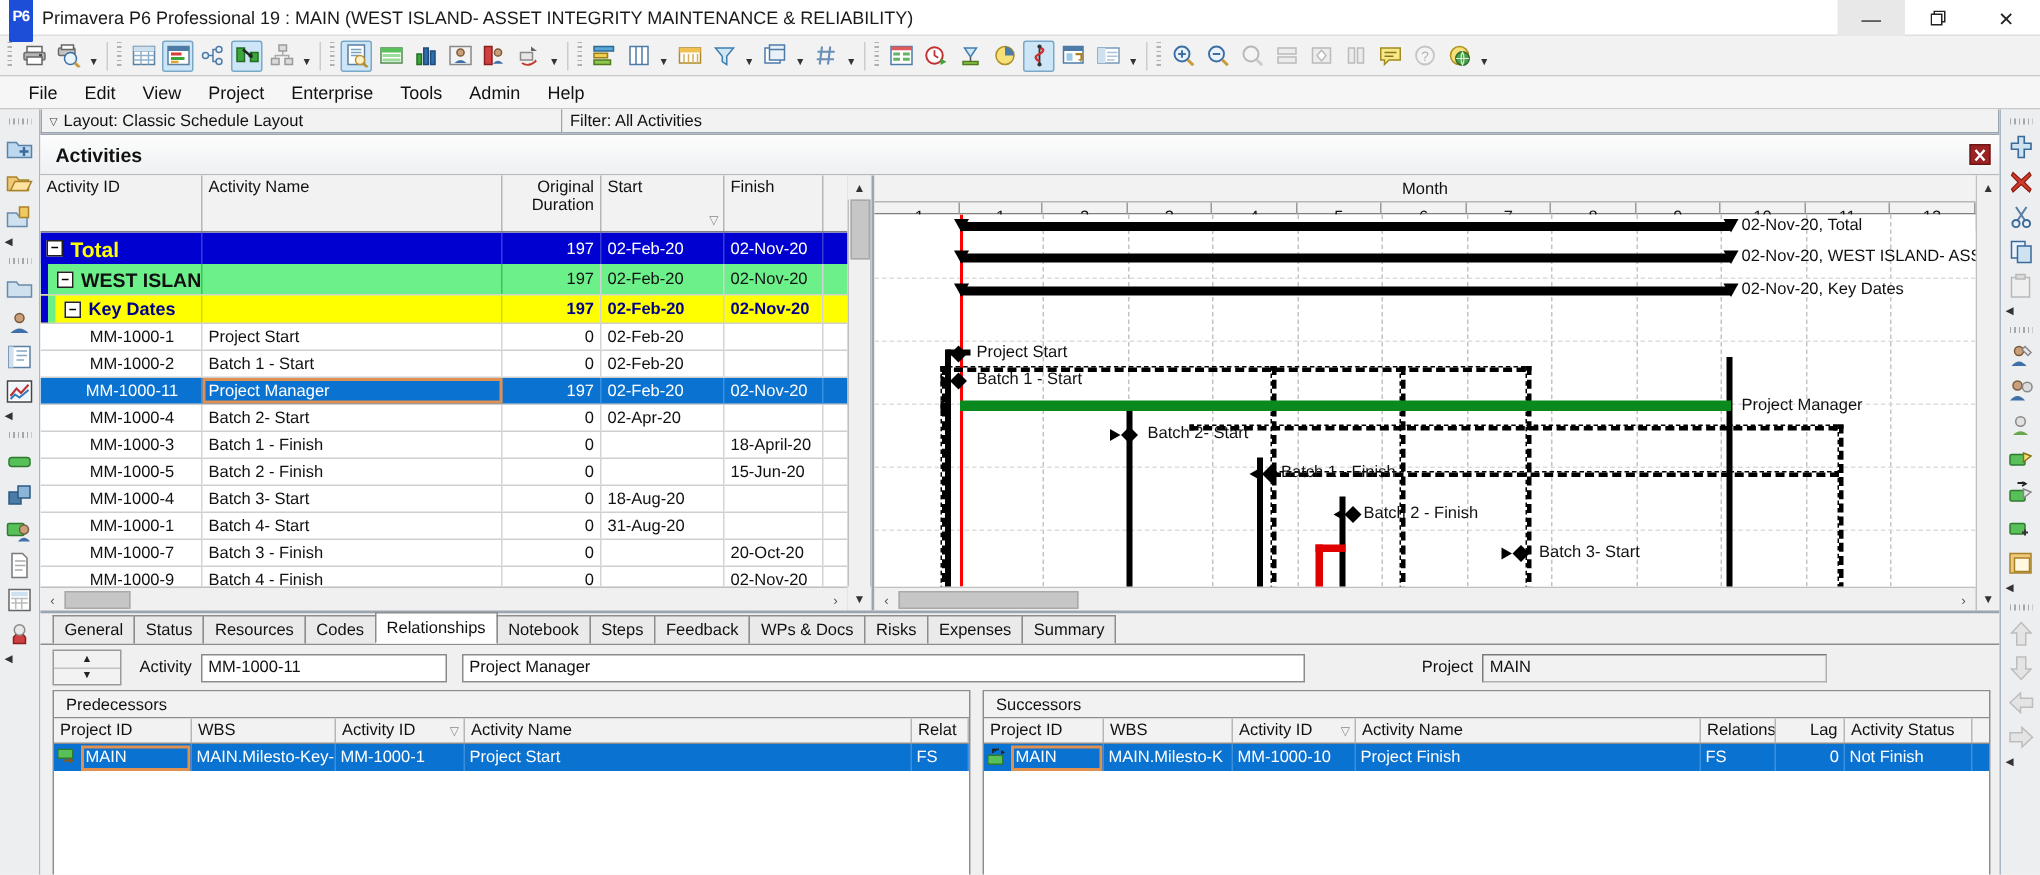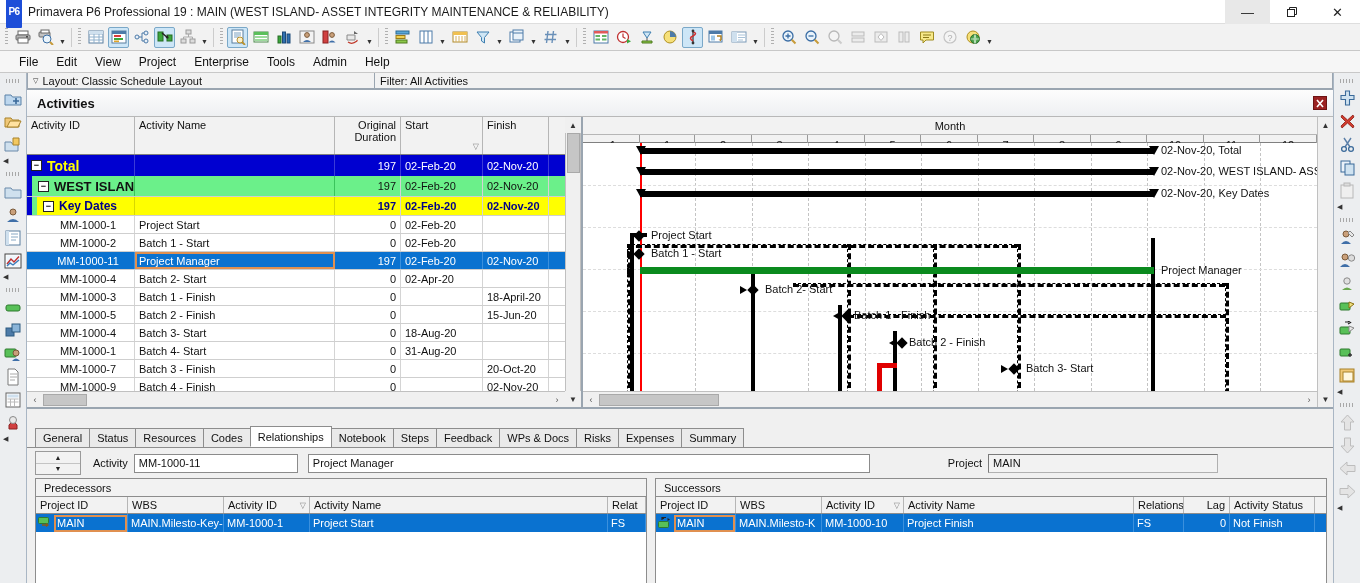--- a/index.html
+++ b/index.html
@@ -206,21 +206,21 @@
   }
   .hsb-arrow { width: 16px; height: 16px; display:flex; align-items:center; justify-content:center;
                font-size: 9px; color:#555;}
   .hsb-track { flex: 1; height: 14px; position: relative; }
   .hsb-thumb { position: absolute; top: 1px; height: 12px; background: #c6c6c6; border: 1px solid #a9a9a9; }
 
   
   #detailwrap { flex: 1; display: flex; flex-direction: column; background: #f0f0f0;
                 border-top: 2px solid #9aa5b0; min-height: 0; }
   #tabstrip { height: 21px; display: flex; align-items: flex-end; padding-left: 8px;
-              border-bottom: 1px solid #8d8d8d; background: #f0f0f0; margin-top: 18px;}
+              border-bottom: 1px solid #8d8d8d; background: #f0f0f0;}
   .tab {
     height: 19px; padding: 0 7px; display: flex; align-items: center;
     font-size: 11px; color: #111; background: #eaeaea;
     border: 1px solid #8d8d8d; border-bottom: none; margin-right: -1px;
   }
   .tab.active { background: #ffffff; height: 21px; border-bottom: 1px solid #fff; font-weight: normal; }
 
   #actrow { height: 30px; display: flex; align-items: center; padding: 0 8px; gap: 0; }
   .spinner { width: 46px; height: 24px; display: flex; flex-direction: column;
              border: 1px solid #9a9a9a; background: #f2f2f2; margin-right: 12px; }

